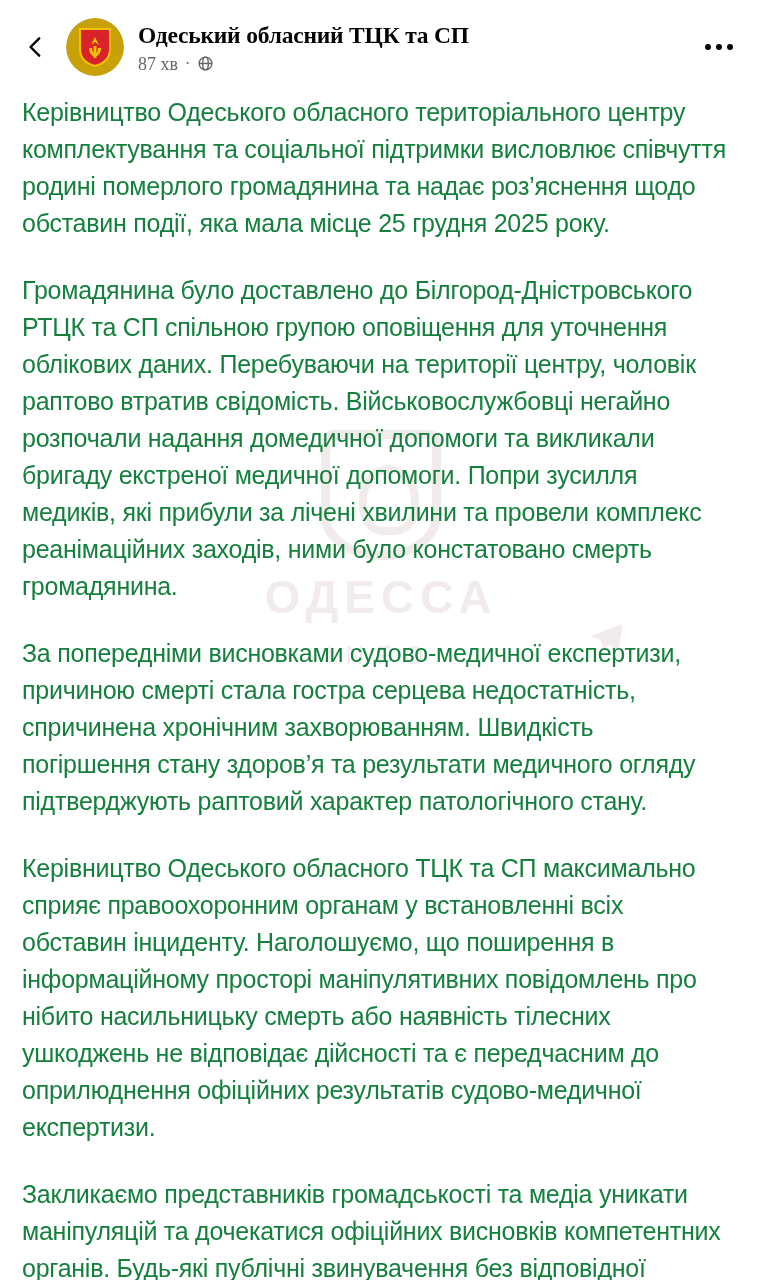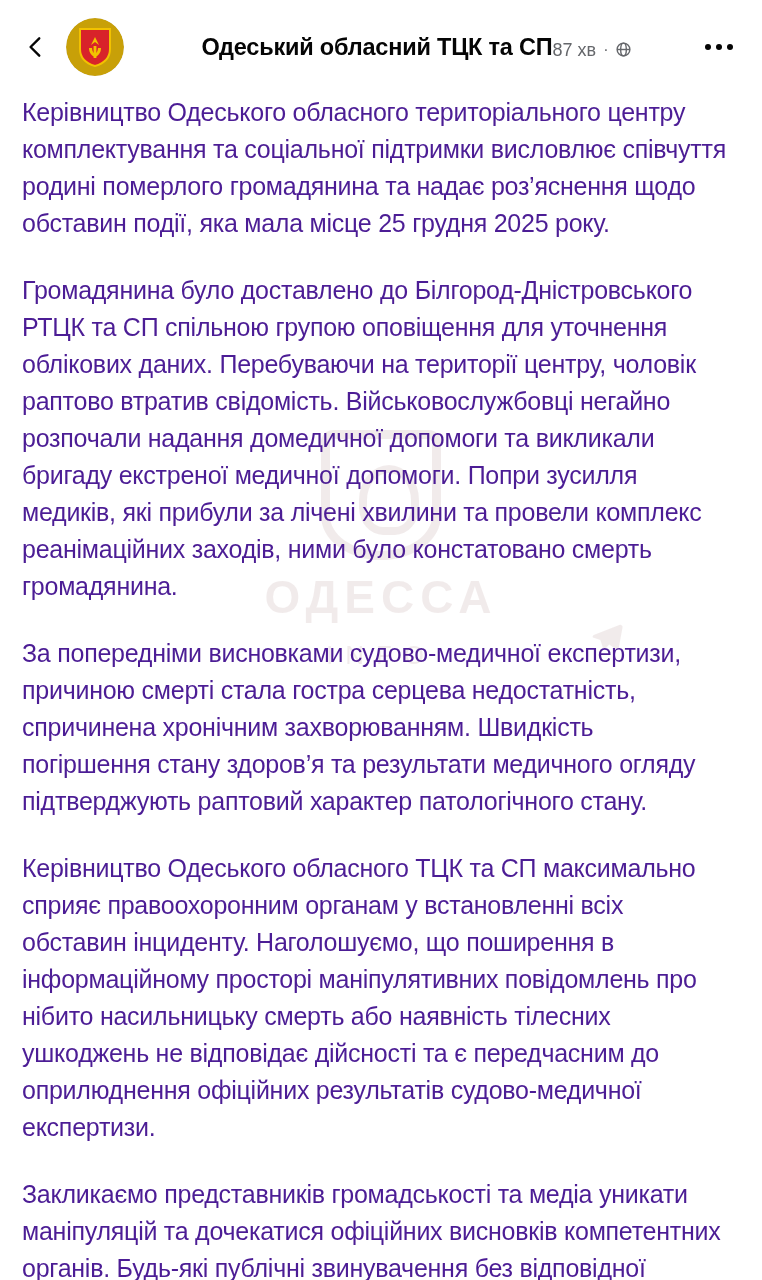--- a/index.html
+++ b/index.html
@@ -53,22 +53,23 @@
     align-items: center;
     justify-content: center;
     overflow: hidden;
   }
 
   .head-text {
     margin-left: 14px;
     flex: 1 1 auto;
     min-width: 0;
     display: flex;
-    flex-direction: row;
-    justify-content: center;
+    flex-direction: column;
+    justify-content: center;
+    font-family: Liberation Serif, serif;
   }
   .page-name {
     font-size: 23.5px;
     font-weight: bold;
     line-height: 1.2;
     color: #050505;
     letter-spacing: -0.2px;
     white-space: nowrap;
   }
   .meta-row {
@@ -115,21 +116,21 @@
   
   .post-body {
     padding: 8px 20px 24px 22px;
     box-sizing: border-box;
     position: relative;
     z-index: 2;
   }
   .para {
     font-size: 25px;
     line-height: 37px;
-    color: #4c1d95;
+    color: #15803d;
     margin: 0 16px 30px 0;
     letter-spacing: -0.25px;
     white-space: pre-wrap;
     word-wrap: break-word;
   }
   .para:last-child { margin-bottom: 0; }
 
   
   .watermark {
     position: absolute;

